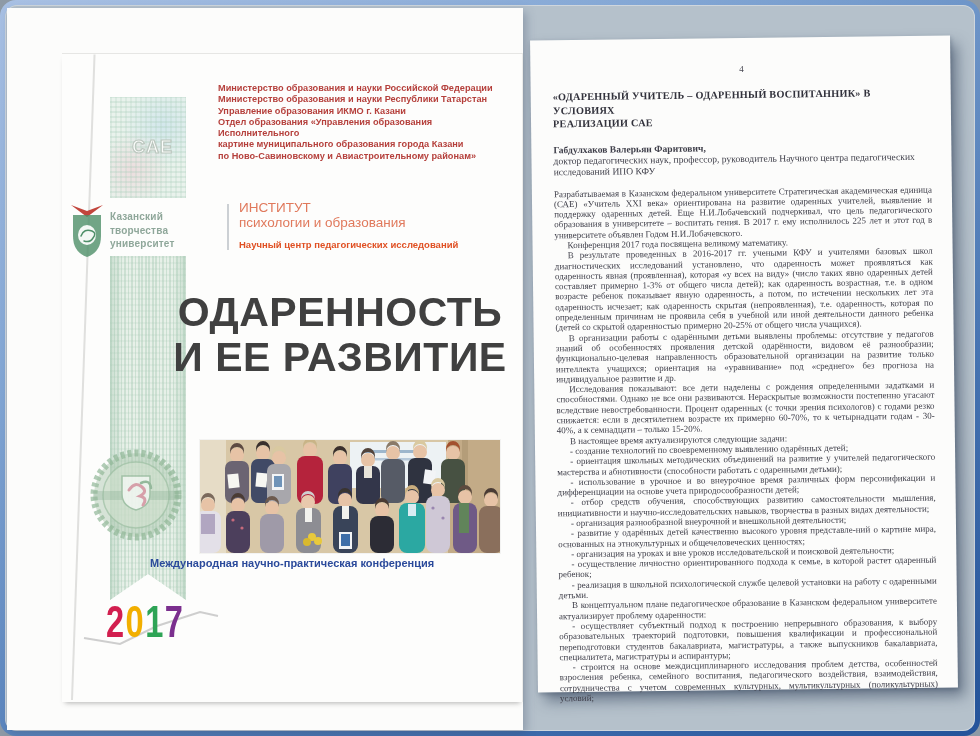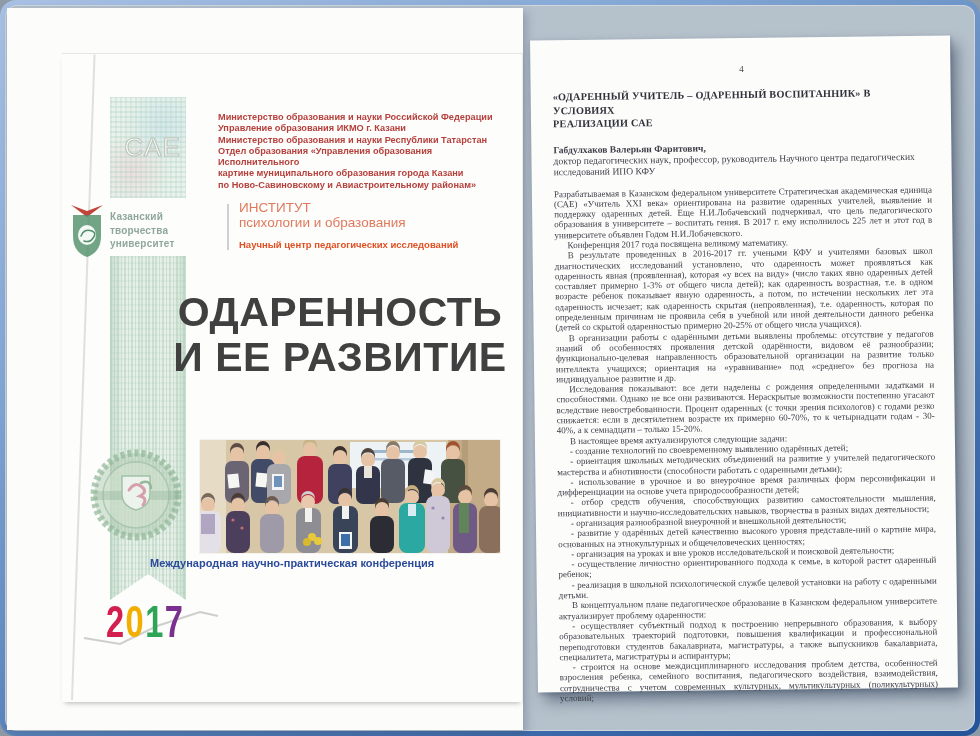--- a/index.html
+++ b/index.html
@@ -21,24 +21,24 @@
           transform:rotate(2deg);transform-origin:bottom left;}
 
   .cae-badge{position:absolute;left:110px;top:97px;width:76px;height:101px;
      background-color:#e9f2ec;
      background-image:
        repeating-linear-gradient(0deg, rgba(167,205,185,.28) 0 2px, transparent 2px 5px),
        repeating-linear-gradient(90deg, rgba(167,205,185,.22) 0 2px, transparent 2px 5px),
        radial-gradient(circle at 30% 72%, rgba(238,204,210,.55), transparent 42%),
        radial-gradient(circle at 70% 28%, rgba(193,222,236,.55), transparent 46%);
      display:flex;align-items:center;justify-content:center;}
-  .cae-badge span{font-size:26px;font-weight:normal;letter-spacing:1px;color:#fbfdfb;
+  .cae-badge span{font-size:18px;font-weight:bold;letter-spacing:1px;color:#fbfdfb;
      -webkit-text-stroke:1.2px #bcc7bf;text-shadow:0 0 1px #cdd6cf;margin-left:9px;}
 
-  .ministry{position:absolute;left:218px;top:112px;width:286px;color:#b5403c;
+  .ministry{position:absolute;left:218px;top:83px;width:286px;color:#b5403c;
             font-size:9.2px;font-weight:bold;line-height:11.3px;}
 
   .kfu-emblem{position:absolute;left:68px;top:202px;}
   .kfu-name{position:absolute;left:110px;top:210px;color:#8fa79a;font-weight:bold;
             font-size:10px;line-height:13.5px;letter-spacing:.2px;}
   .logo-divider{position:absolute;left:227px;top:204px;width:2px;height:46px;background:#ccd0d4;}
   .inst{position:absolute;left:239px;top:200px;color:#e0795c;font-size:13.5px;line-height:15px;}
   .inst-sub{position:absolute;left:239px;top:239px;color:#e05023;font-size:9.5px;font-weight:bold;}
 
   .ribbon{position:absolute;left:110px;top:256px;width:76px;height:344px;
@@ -106,22 +106,22 @@
       <path d="M40,42 q6,-9 13,-3 q6,5 -2,9 q8,2 3,9" fill="none" stroke="#d79aa6" stroke-width="3" stroke-linecap="round"></path>
       <path d="M52,35 q9,-4 10,5" fill="none" stroke="#8fb596" stroke-width="2.5" stroke-linecap="round"></path>
     </svg>
 
     <div class="cae-badge">
       <span>CAE</span>
     </div>
 
     <div class="ministry">
       <div>Министерство образования и науки Российской Федерации</div>
+      <div>Министерство образования и науки Республики Татарстан</div>
       <div>Управление образования ИКМО г. Казани</div>
-      <div>Министерство образования и науки Республики Татарстан</div>
       <div>Отдел образования «Управления образования Исполнительного</div>
       <div>картине муниципального образования города Казани</div>
       <div>по Ново-Савиновскому и Авиастроительному районам»</div>
     </div>
 
     <svg class="kfu-emblem" width="38" height="56" viewBox="0 0 38 56">
       <path d="M3,3 L19,9 L35,3 L19,15 Z" fill="#c2453c"></path>
       <path d="M5,13 H33 V34 Q33,50 19,55 Q5,50 5,34 Z" fill="#4e8f68" opacity=".8"></path>
       <ellipse cx="19" cy="33" rx="9" ry="10" fill="#ffffff" opacity=".92"></ellipse>
       <path d="M13,34 q3,-8 11,-5 q5,2 1,7 q-3,5 -9,3" fill="none" stroke="#4e8f68" stroke-width="1.5" stroke-linecap="round"></path>

